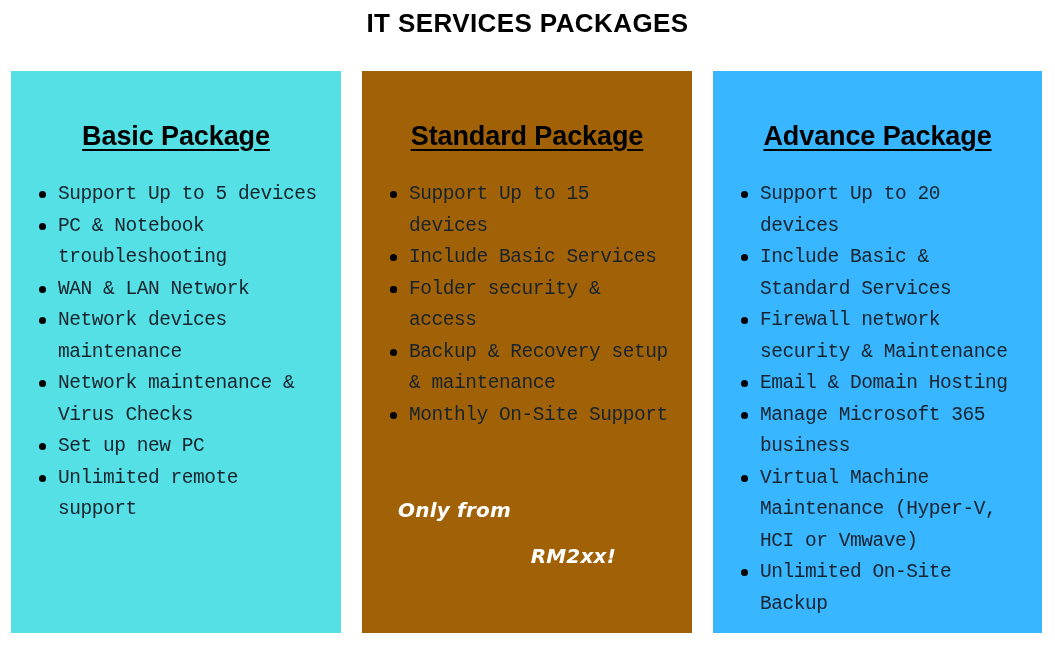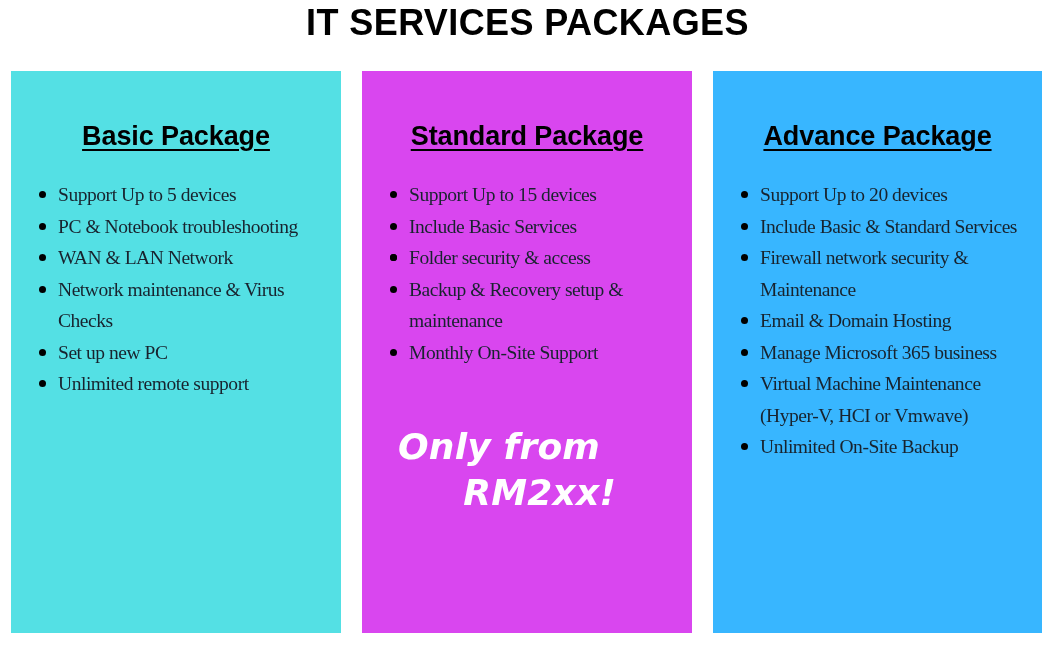--- a/index.html
+++ b/index.html
@@ -17,21 +17,21 @@
   }
 
   #page-title {
     position: absolute;
     top: 4px;
     left: 0;
     width: 1055px;
     text-align: center;
     font-family: "Liberation Sans", sans-serif;
     font-weight: bold;
-    font-size: 36px;
+    font-size: 26px;
     letter-spacing: 0.4px;
     color: #000000;
     line-height: 38px;
   }
 
   #cards {
     position: absolute;
     top: 71px;
     left: 11px;
     width: 1031px;
@@ -65,21 +65,21 @@
 
   .feature-list {
     list-style: none;
     margin: 0;
     padding: 0;
     margin-top: 27px;
   }
 
   .feature-item {
     position: relative;
-    font-family: Liberation Serif, serif;
+    font-family: Liberation Mono, monospace;
     font-size: 19.5px;
     line-height: 31.5px;
     color: #18232e;
     padding-left: 47px;
     padding-right: 14px;
     letter-spacing: -0.45px;
   }
 
   .feature-item .bullet {
     position: absolute;
@@ -91,48 +91,49 @@
     background: #000000;
   }
 
   .price-block {
     margin-top: 56px;
     padding-left: 36px;
     padding-right: 20px;
     font-family: "DejaVu Sans", sans-serif;
     font-weight: bold;
     font-style: italic;
-    font-size: 36px;
+    font-size: 20px;
     line-height: 46px;
     color: #ffffff;
     letter-spacing: 0.2px;
   }
   .price-line-1 { text-align: left; }
   .price-line-2 { text-align: right; padding-right: 56px; }
 </style>
 </head>
 <body>
 
 <div id="page-title">IT SERVICES PACKAGES</div>
 
 <div id="cards">
 
   <div class="card card-basic" style="background: rgb(84, 224, 228);">
     <div class="card-heading">Basic Package</div>
     <ul class="feature-list">
         <li class="feature-item"><span class="bullet"></span><span>Support Up to 5 devices</span></li>
         <li class="feature-item"><span class="bullet"></span><span>PC &amp; Notebook troubleshooting</span></li>
         <li class="feature-item"><span class="bullet"></span><span>WAN &amp; LAN Network</span></li>
+        <li class="feature-item"><span class="bullet"></span><span>Network devices maintenance</span></li>
         <li class="feature-item"><span class="bullet"></span><span>Network maintenance &amp; Virus Checks</span></li>
         <li class="feature-item"><span class="bullet"></span><span>Set up new PC</span></li>
         <li class="feature-item"><span class="bullet"></span><span>Unlimited remote support</span></li>
       </ul>
   </div>
 
-  <div class="card card-standard" style="background: #d946ef;">
+  <div class="card card-standard" style="background: #a16207;">
     <div class="card-heading">Standard Package</div>
     <ul class="feature-list">
         <li class="feature-item"><span class="bullet"></span><span>Support Up to 15 devices</span></li>
         <li class="feature-item"><span class="bullet"></span><span>Include Basic Services</span></li>
         <li class="feature-item"><span class="bullet"></span></li>
         <li class="feature-item"><span class="bullet"></span><span>Folder security &amp; access</span></li>
         <li class="feature-item"><span class="bullet"></span><span>Backup &amp; Recovery setup &amp; maintenance</span></li>
         <li class="feature-item"><span class="bullet"></span><span>Monthly On-Site Support</span></li>
       </ul>
     <div class="price-block">

